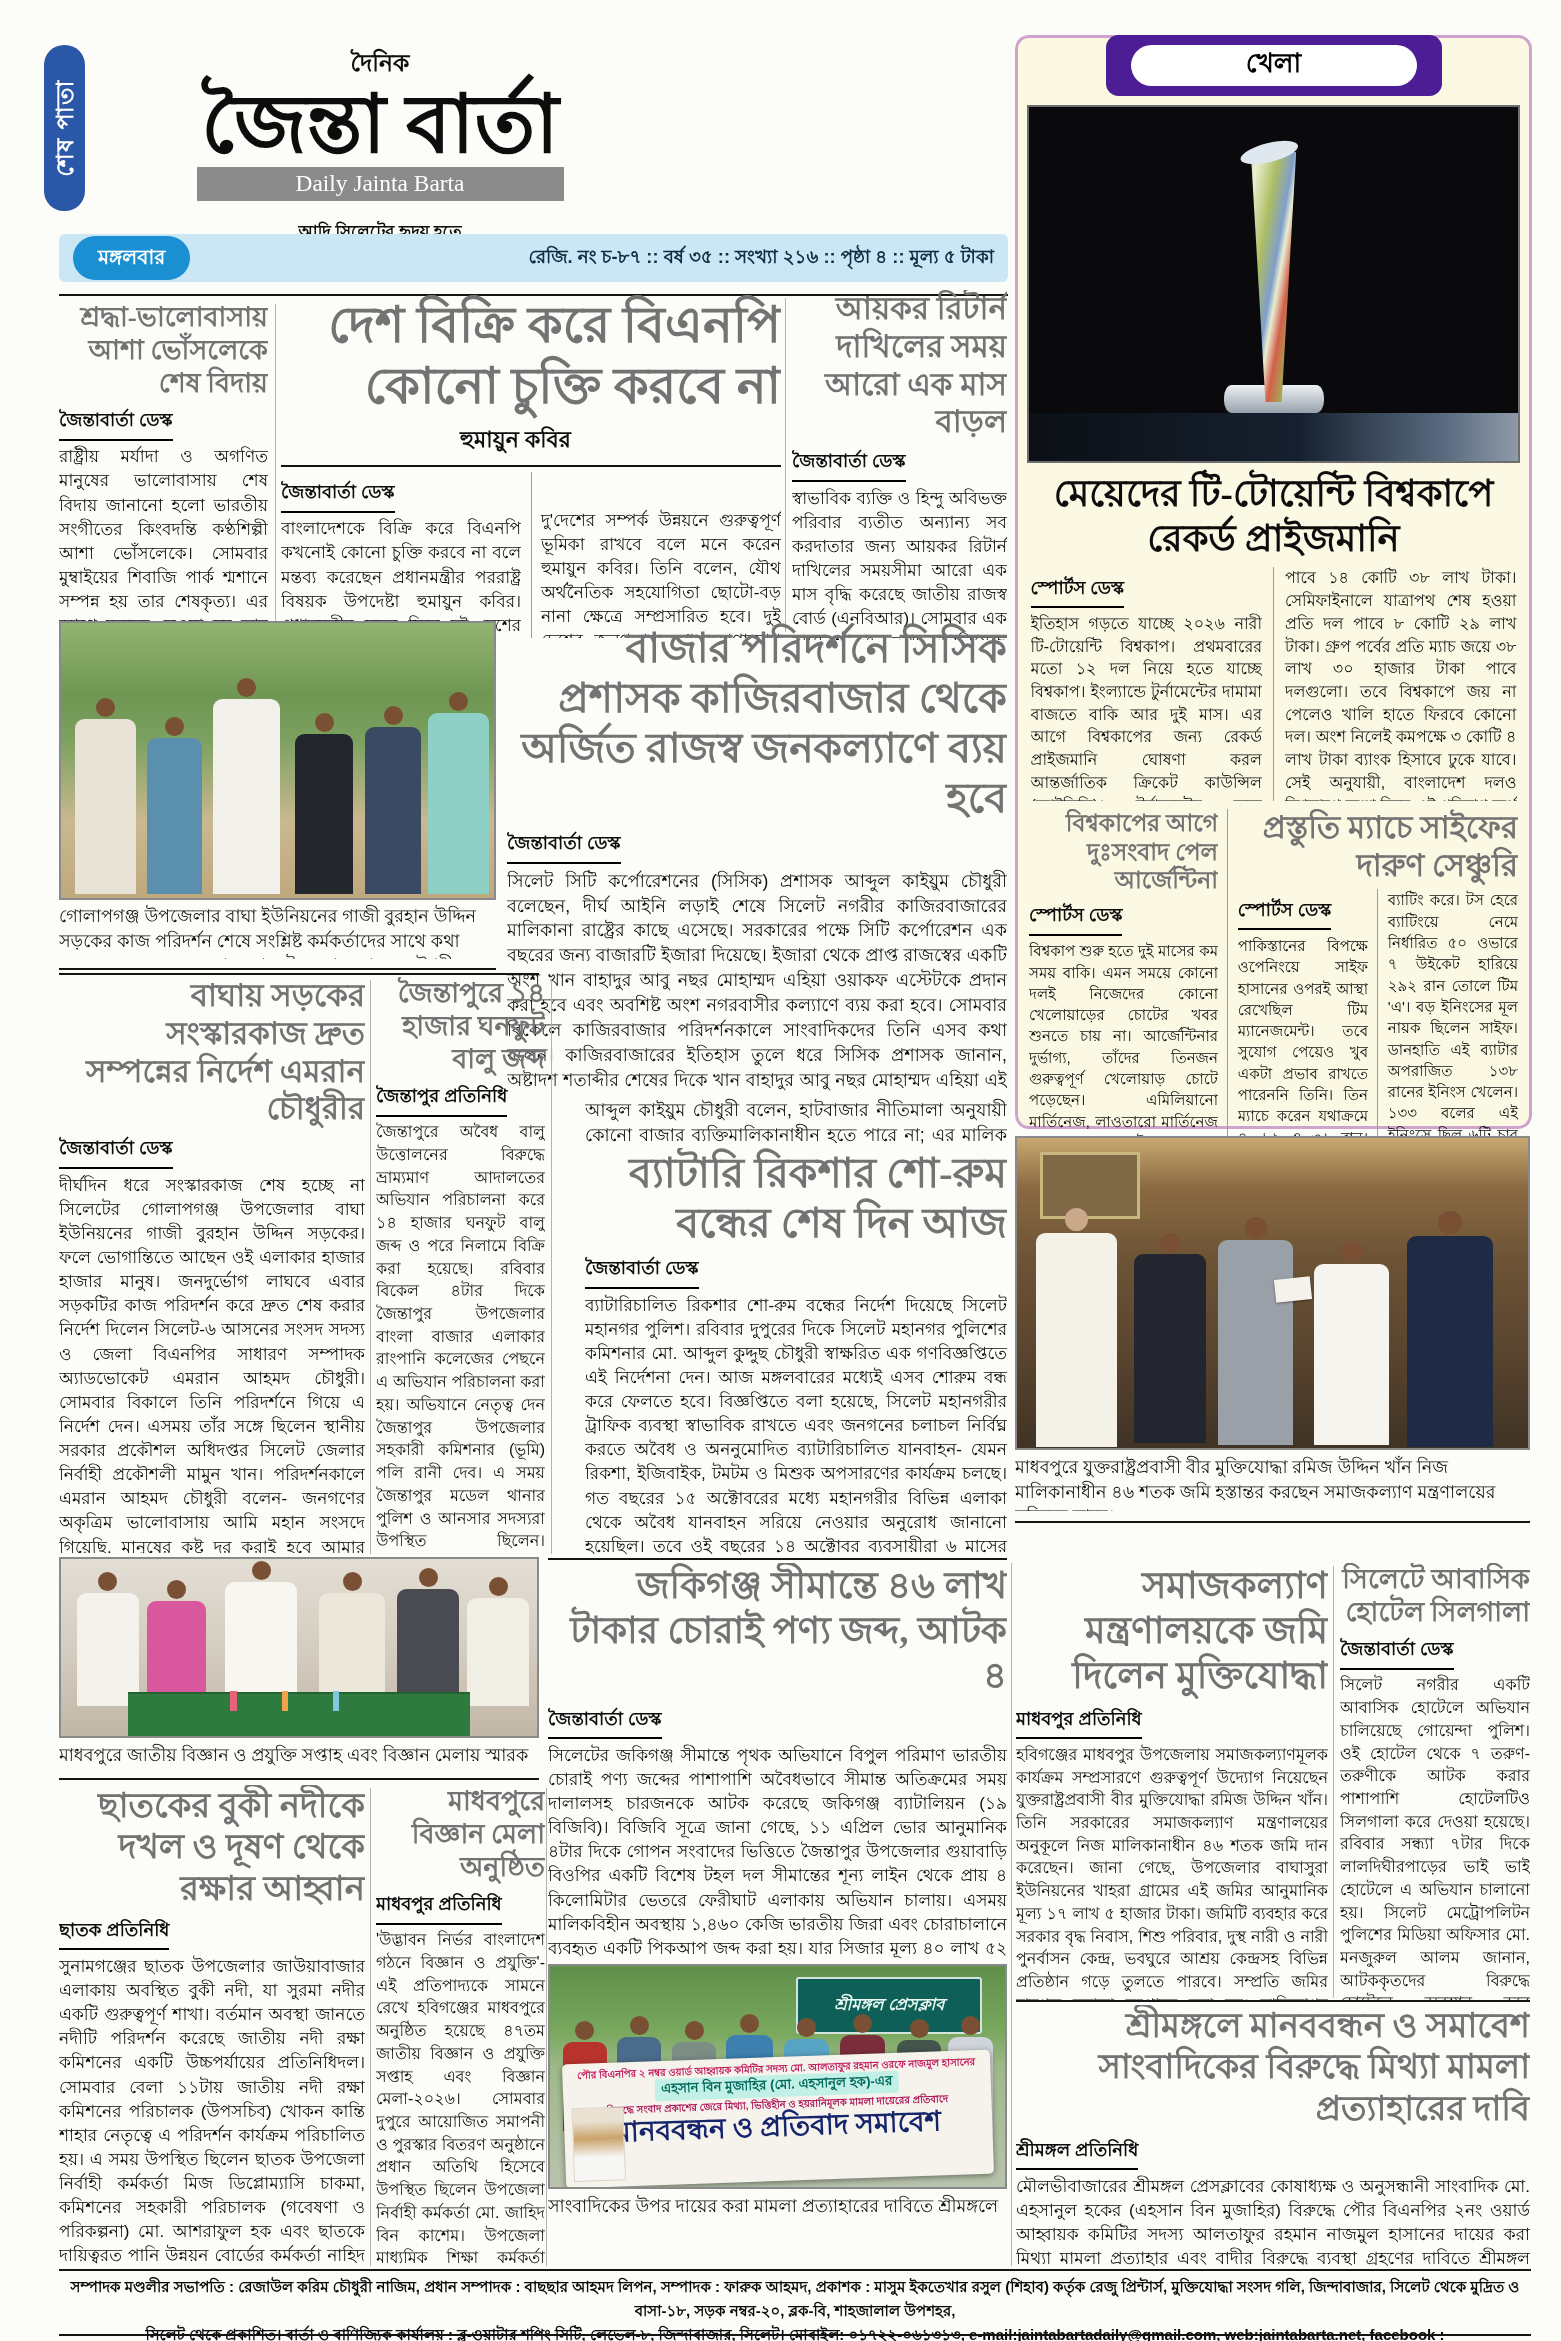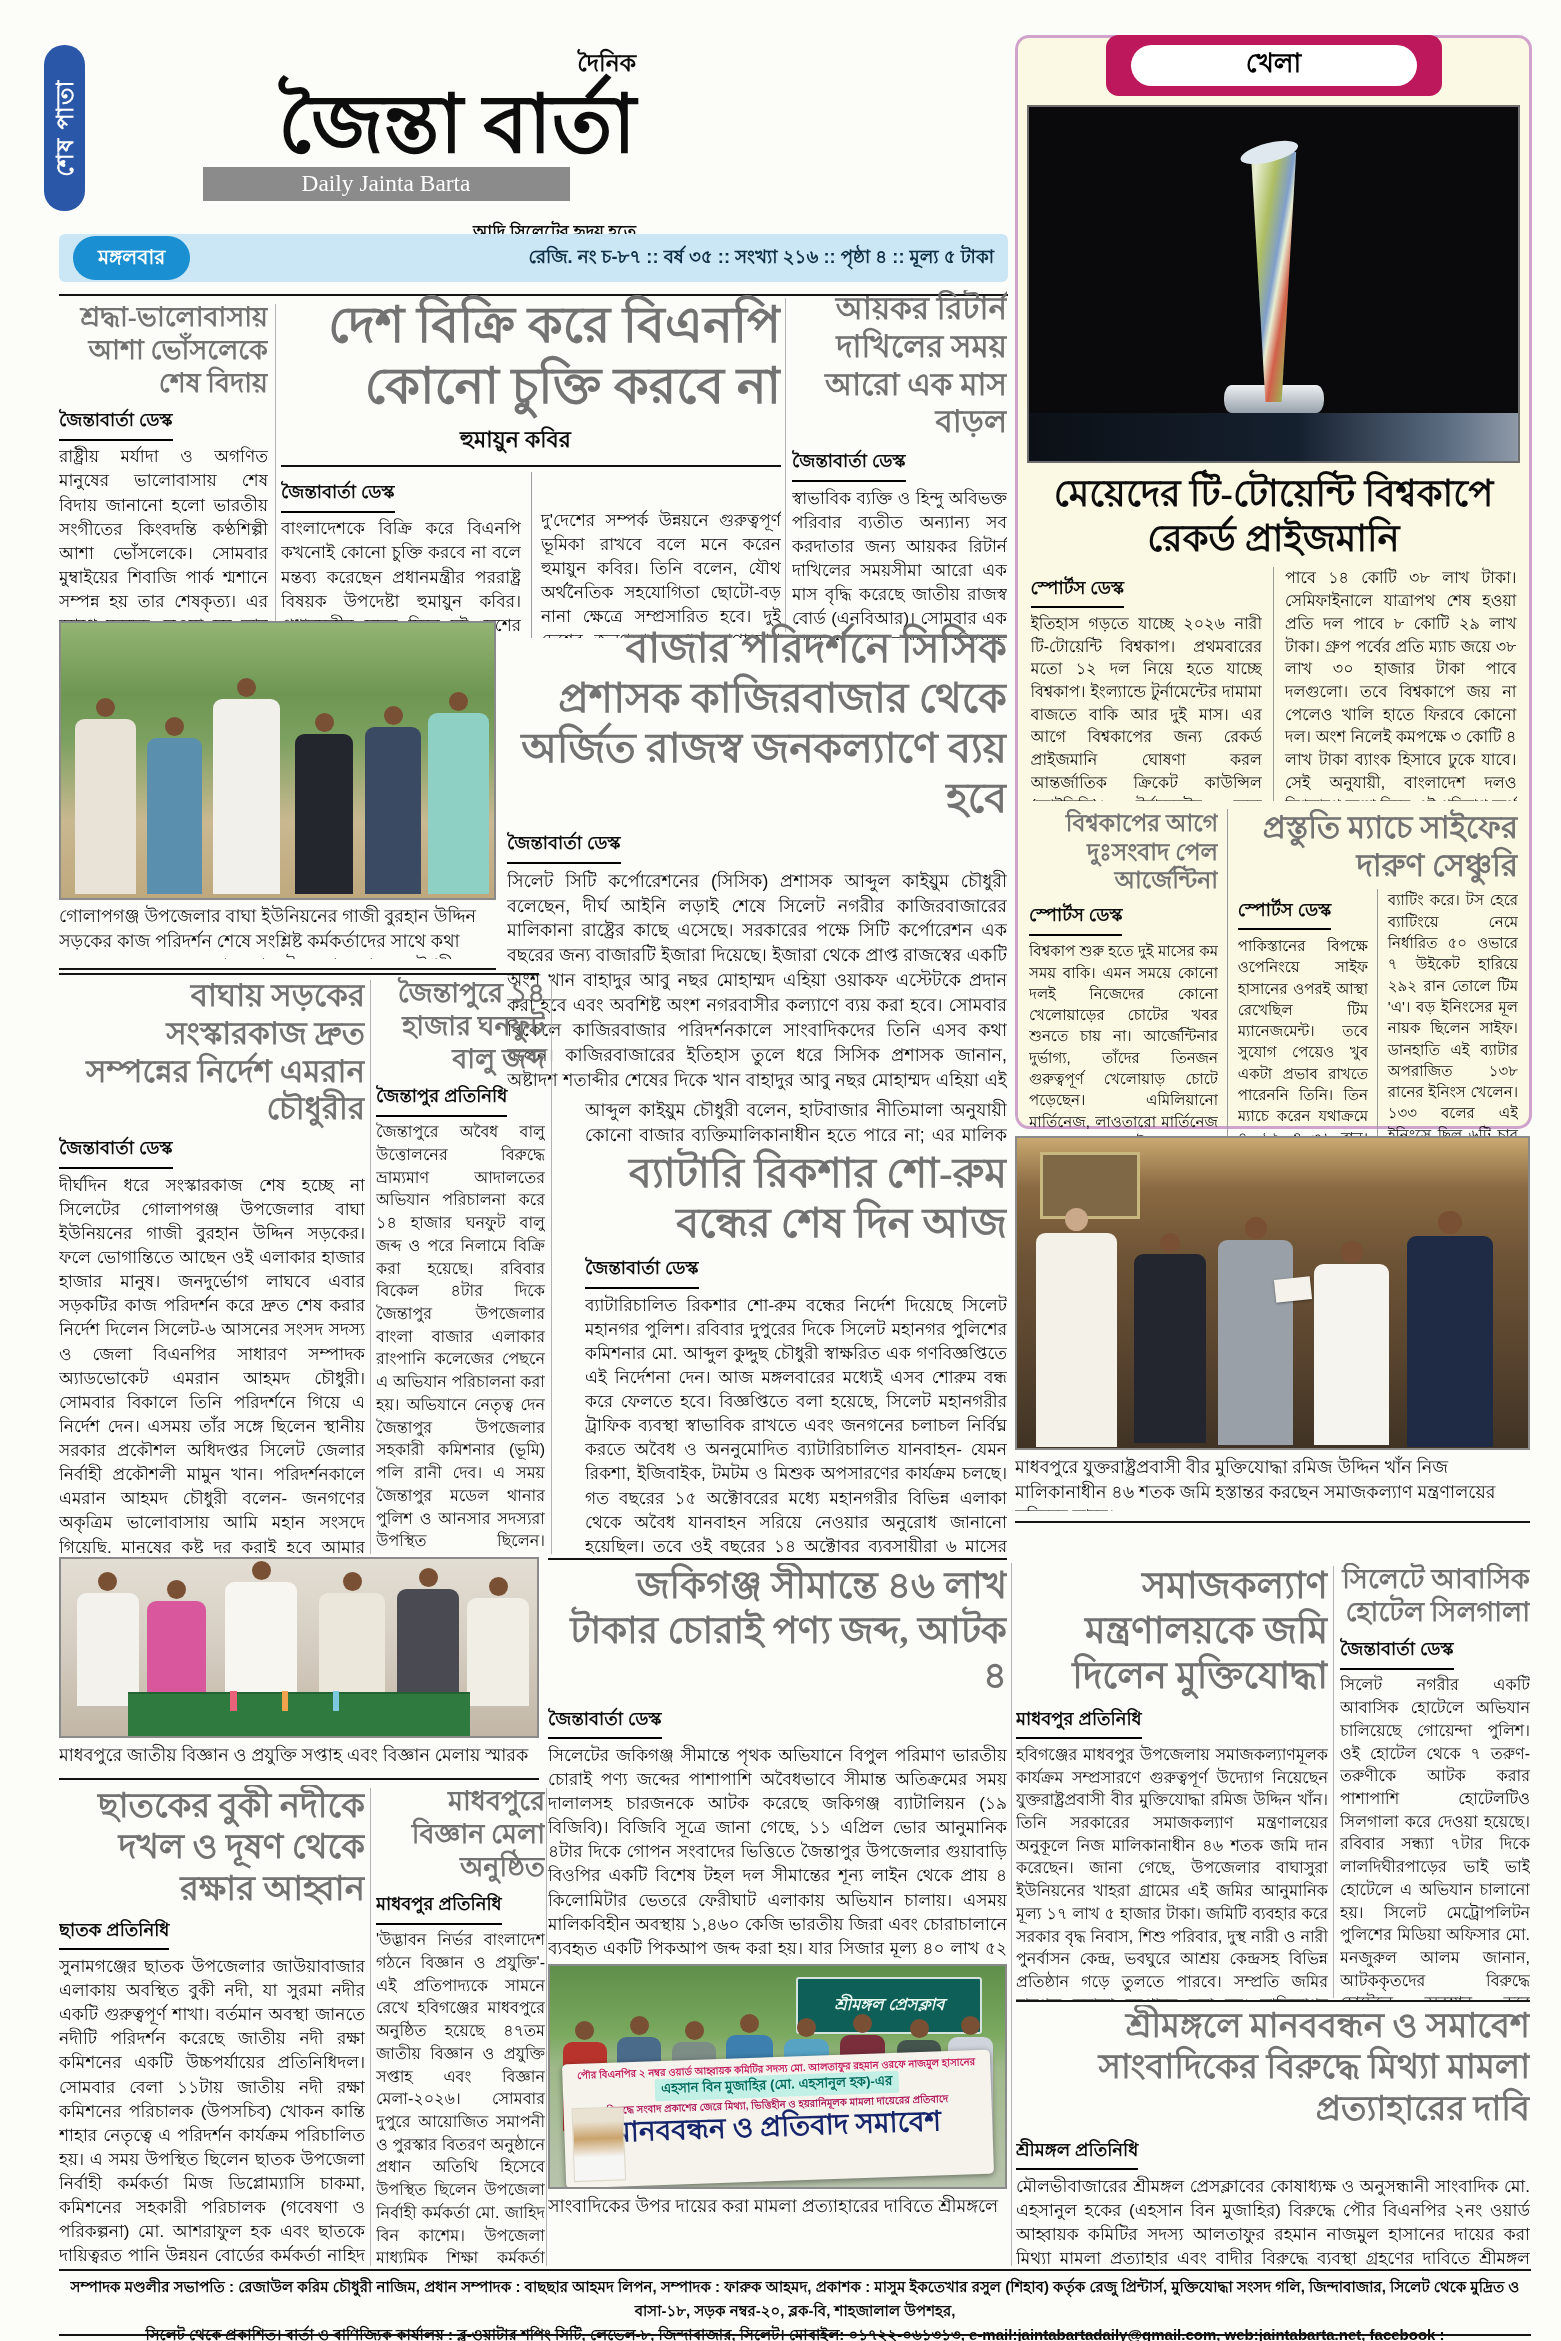--- a/index.html
+++ b/index.html
@@ -11,32 +11,32 @@
   .bd{text-align:justify;line-height:1.42;word-break:break-word;}
   .f19{font-size:15px}.f20{font-size:16px}.f21{font-size:17px}.f22{font-size:17.6px}
   .h30{font-size:23.4px}.h34{font-size:27px}.h40{font-size:31px}.h44{font-size:34px}.h46{font-size:37px}.h52{font-size:41px}.h62{font-size:50px}
   .cap{position:absolute;font-size:17.6px;line-height:1.4;color:#101010;overflow:hidden;}
   .ph{position:absolute;border:2.3px solid #8a8a8a;box-sizing:border-box;overflow:hidden;}
   .vd{position:absolute;width:0.8px;background:#b3b3b3;}
   .hrx{position:absolute;background:#141414;}
   
   .badge{position:absolute;left:44px;top:45px;width:41px;height:166px;background:#2b57a8;border-radius:20px;display:flex;align-items:center;justify-content:center;}
   .badge span{writing-mode:vertical-rl;transform:rotate(180deg);color:#fff;font-size:23.4px;font-weight:700;letter-spacing:1.6px;}
-  .mast{position:absolute;left:136px;top:45px;width:500px;text-align:right;}
+  .mast{position:absolute;left:130px;top:45px;width:500px;text-align:center;}
   .daily{font-size:23.4px;font-weight:700;}
   .logo{font-size:81px;font-weight:900;font-family:"Liberation Serif",serif;line-height:1.02;}
   .enbar{margin:0 auto;width:367px;height:34px;background:#8b8b8b;display:flex;align-items:center;justify-content:center;}
   .enbar span{color:#fff;font-weight:400;font-size:23.4px;font-family:"Liberation Serif",serif;}
   .tagline{font-size:16.4px;font-weight:700;margin-top:18px;}
   .dateline{position:absolute;left:59px;top:234px;width:949px;height:48px;background:#cbe7f6;border-radius:6.2px;display:flex;align-items:center;justify-content:space-between;padding:0 14px;box-sizing:border-box;}
   .dl{font-size:18.3px;font-weight:700;color:#0d2e44;}
   .daypill{background:#1a8fd1;color:#fff;font-size:20px;font-weight:700;padding:5.5px 25px;border-radius:25px;}
   
   .sports-box{position:absolute;left:1015px;top:35px;width:517px;height:1094px;background:#fbf8e3;border:3.1px solid #cfa3cb;border-radius:14px;box-sizing:border-box;}
-  .sports-tab{position:absolute;top:-3.1px;left:50%;transform:translateX(-50%);width:336px;height:61px;background:#be185d;border-radius:12.5px;display:flex;align-items:center;justify-content:center;}
+  .sports-tab{position:absolute;top:-3.1px;left:50%;transform:translateX(-50%);width:336px;height:61px;background:#4c1d95;border-radius:12.5px;display:flex;align-items:center;justify-content:center;}
   .sports-tab .pill{background:#fff;border-radius:22px;width:286px;height:41px;display:flex;align-items:center;justify-content:center;font-size:26.5px;font-weight:700;font-family:"Liberation Serif",serif;color:#000;}
   .trophy-ph{position:relative;margin:67px 9.4px 0;height:358px;background:#0a0a0d;border:2.3px solid #6e6e6e;box-sizing:border-box;overflow:hidden;}
   .t-cone{position:absolute;left:50%;top:45px;width:81px;height:250px;transform:translateX(-50%);background:linear-gradient(100deg,#93a44c 0%,#e9efd3 20%,#aebe62 36%,#7f9ecb 49%,#e8eed2 54%,#d2604a 62%,#9fb055 74%,#5d6d33 100%);-webkit-clip-path:polygon(22% 0,78% 0,60% 100%,40% 100%);clip-path:polygon(22% 0,78% 0,60% 100%,40% 100%);}
   .t-top{position:absolute;left:50%;top:36px;width:59px;height:19px;transform:translateX(-58%) rotate(-14deg);background:#dfe8ee;border-radius:50%;}
   .t-stem{position:absolute;left:50%;bottom:48px;width:100px;height:28px;transform:translateX(-50%);background:linear-gradient(180deg,#eef1f4,#97a1ab);border-radius:7.8px/12.5px;}
   .t-plat{position:absolute;left:0;bottom:0;width:100%;height:48px;background:linear-gradient(90deg,#0c1016 0%,#15202f 55%,#5a6b80 85%,#8e9aa9 100%);}
   .sp-hl{font-family:"Liberation Serif",serif;font-weight:700;text-align:center;font-size:37px;line-height:1.2;padding:9.4px 14px 3.1px;}
   .sp-cols{display:flex;gap:0;padding:3.1px 12.5px 0;height:234px;overflow:hidden;}
   .sp-cols .c{flex:1;overflow:hidden;}
   .sp-cols .c2{border-left:0.8px solid #9b9b9b;padding-left:11px;margin-left:11px;}

